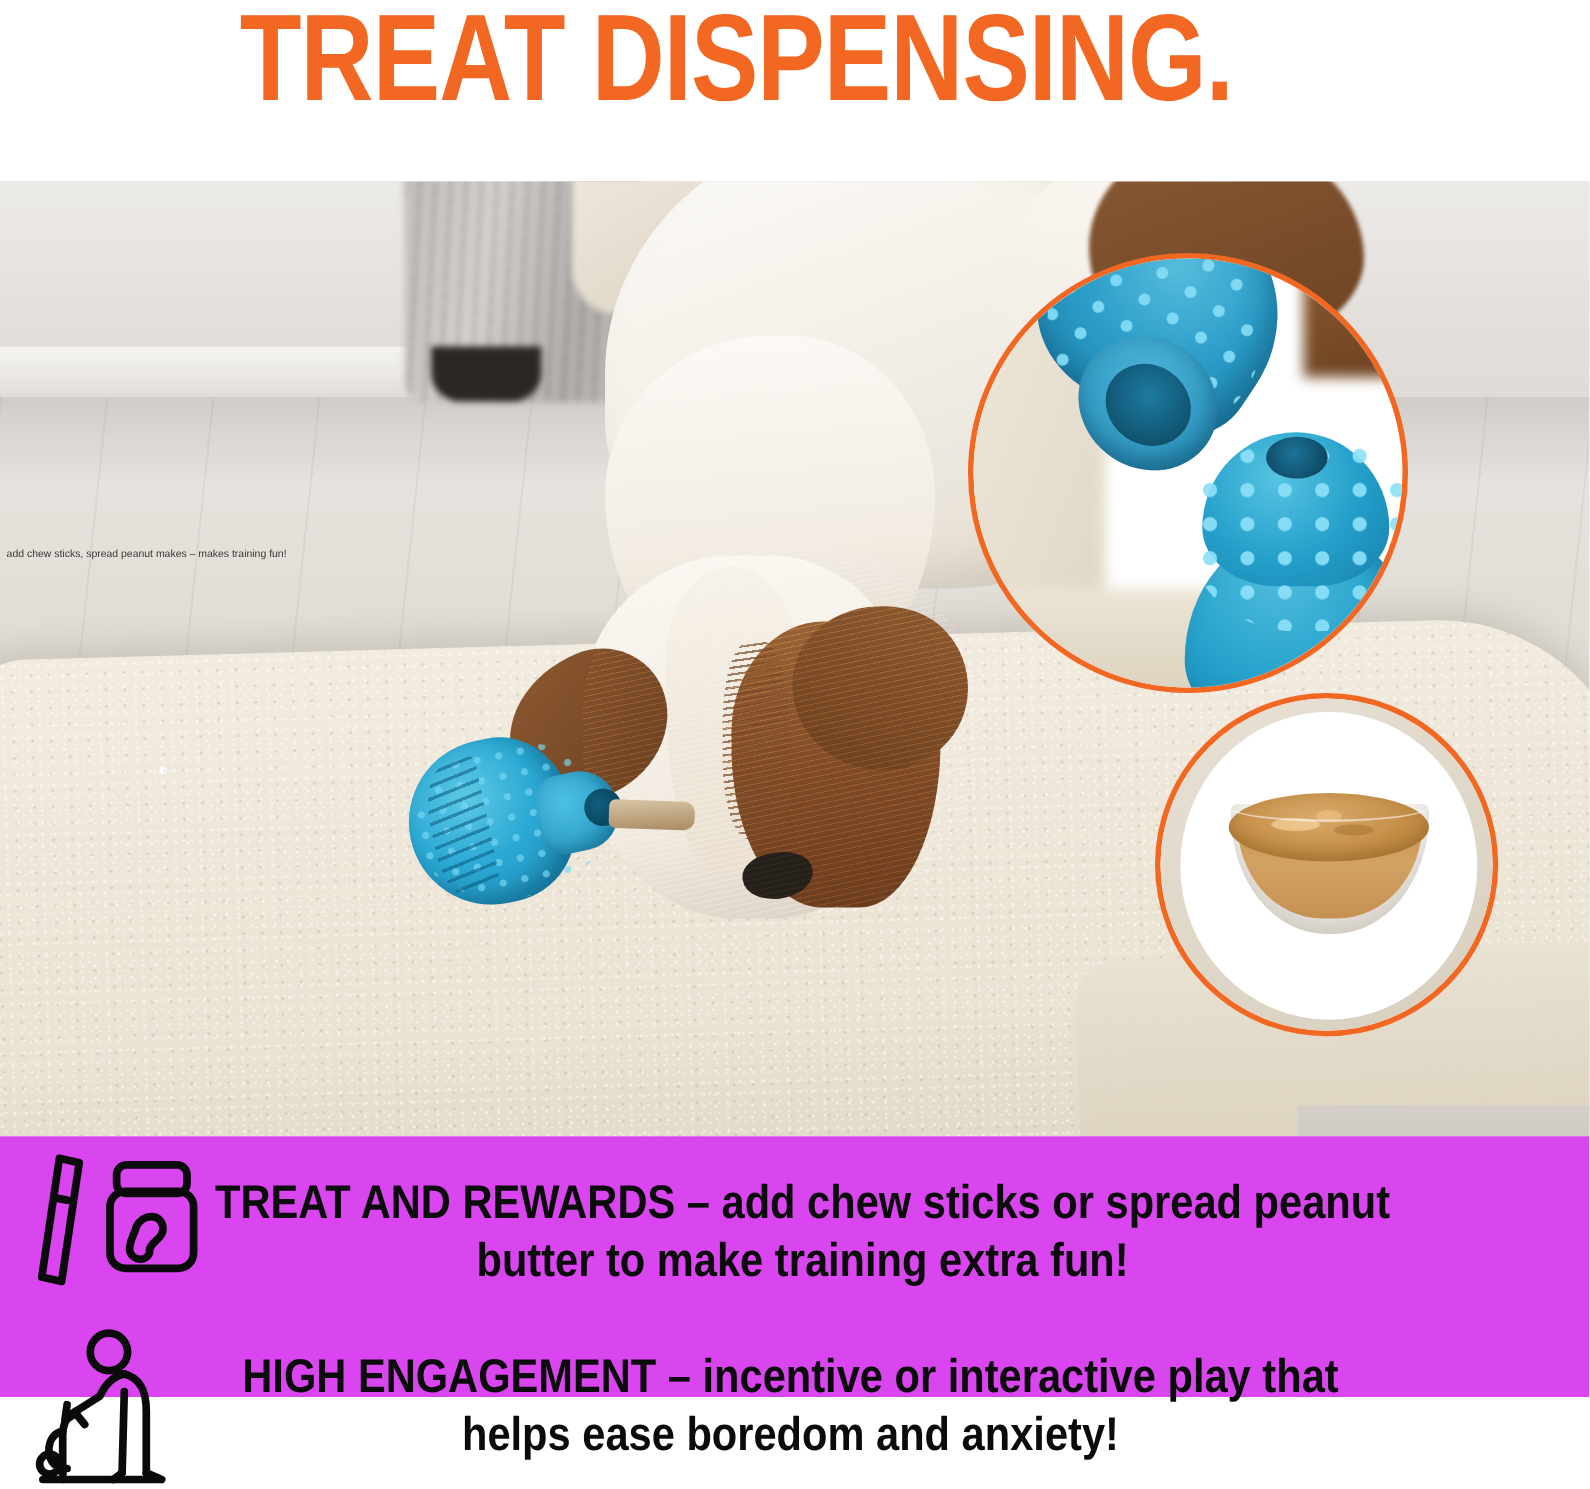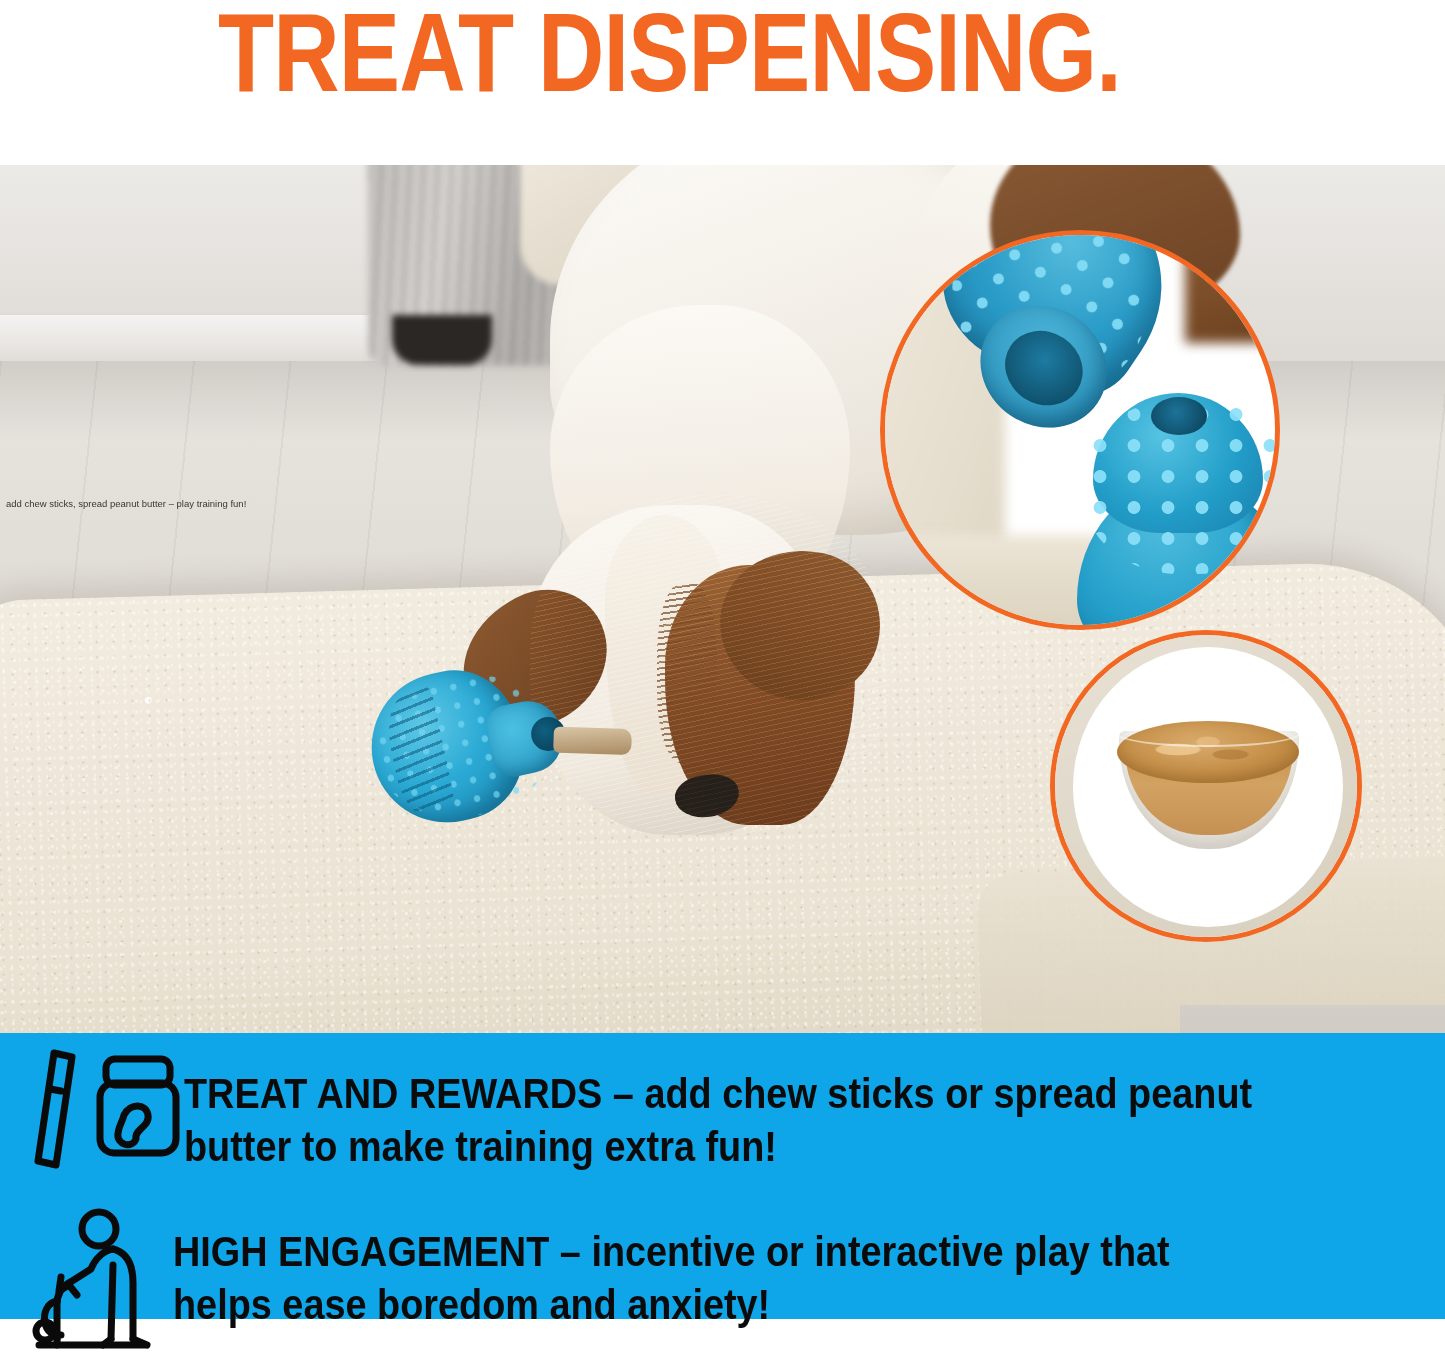--- a/index.html
+++ b/index.html
@@ -352,22 +352,23 @@
     border-radius: 50%;
   }
   .pb-rim {
     position: absolute; left: 60px; top: 84px; width: 186px; height: 28px;
     border: 2px solid rgba(255,255,255,.55);
     border-radius: 50%;
   }
 
   
   .features {
-    position: absolute; left: 0; top: 1033px; width: 1445px; height: 286px;
-    background: #0ea5e9;
+    position: absolute; left: 0; top: 1033px; width: 1445px; height: 237px;
+    background: #d946ef;
+    text-align: center;
   }
   .feature-row { position: absolute; display: flex; align-items: flex-start; }
   .feature-row.r1 { left: 28px; top: 14px; }
   .feature-row.r2 { left: 17px; top: 172px; }
   .feat-icon { width: 156px; flex: 0 0 156px; height: 146px; }
   .feat-text {
     width: 1240px;
     font-size: 43px;
     line-height: 53px;
     color: #0b0b0b;
@@ -422,21 +423,21 @@
 
     <div class="toy">
       <div class="toy-bulb"></div>
       <div class="toy-nubs"></div>
       <div class="toy-zig"></div>
       <div class="toy-neck"></div>
       <div class="toy-hole"></div>
       <div class="chew-stick"></div>
     </div>
 
-    <div class="photo-caption">add chew sticks, spread peanut butter – play training fun!</div>
+    <div class="photo-caption">add chew sticks, spread peanut makes – makes training fun!</div>
 
     <div class="inset inset-top">
       <div class="ti-bg-fur"></div>
       <div class="ti-bg-fur2"></div>
       <div class="ti-bg-rug"></div>
       <div class="ti-a">
         <div class="ti-a-bell"></div>
         <div class="ti-a-nubs"></div>
         <div class="ti-a-ring"></div>
         <div class="ti-a-hole"></div>

